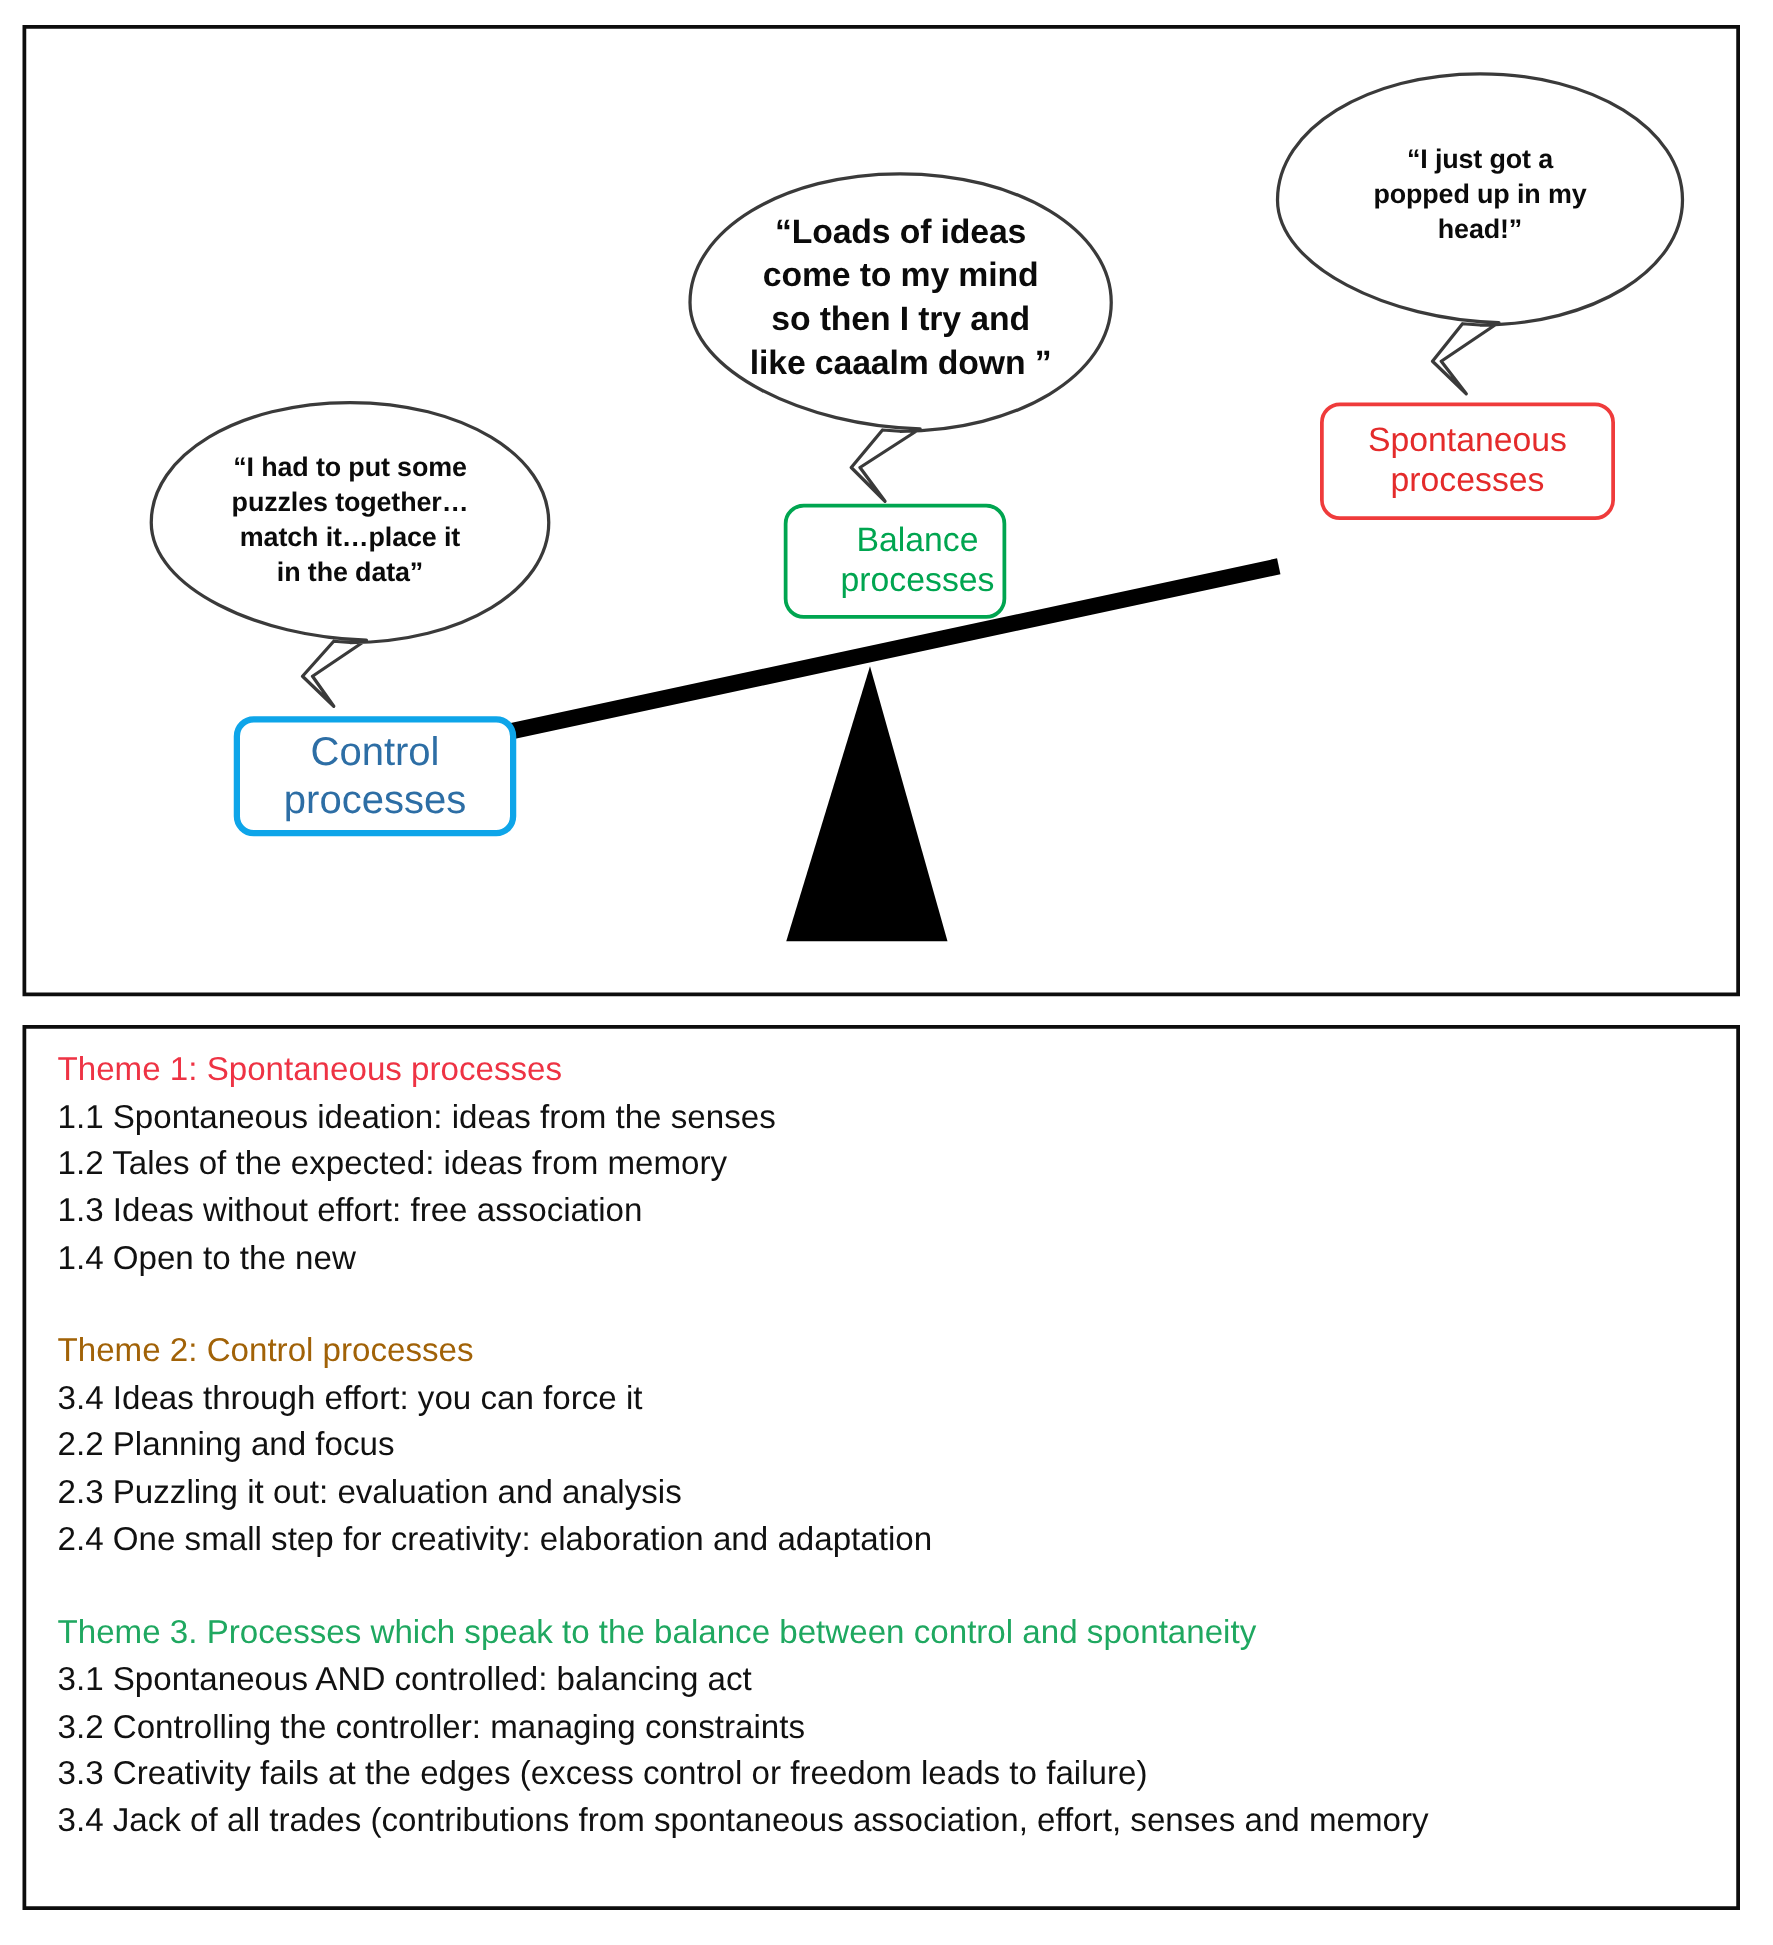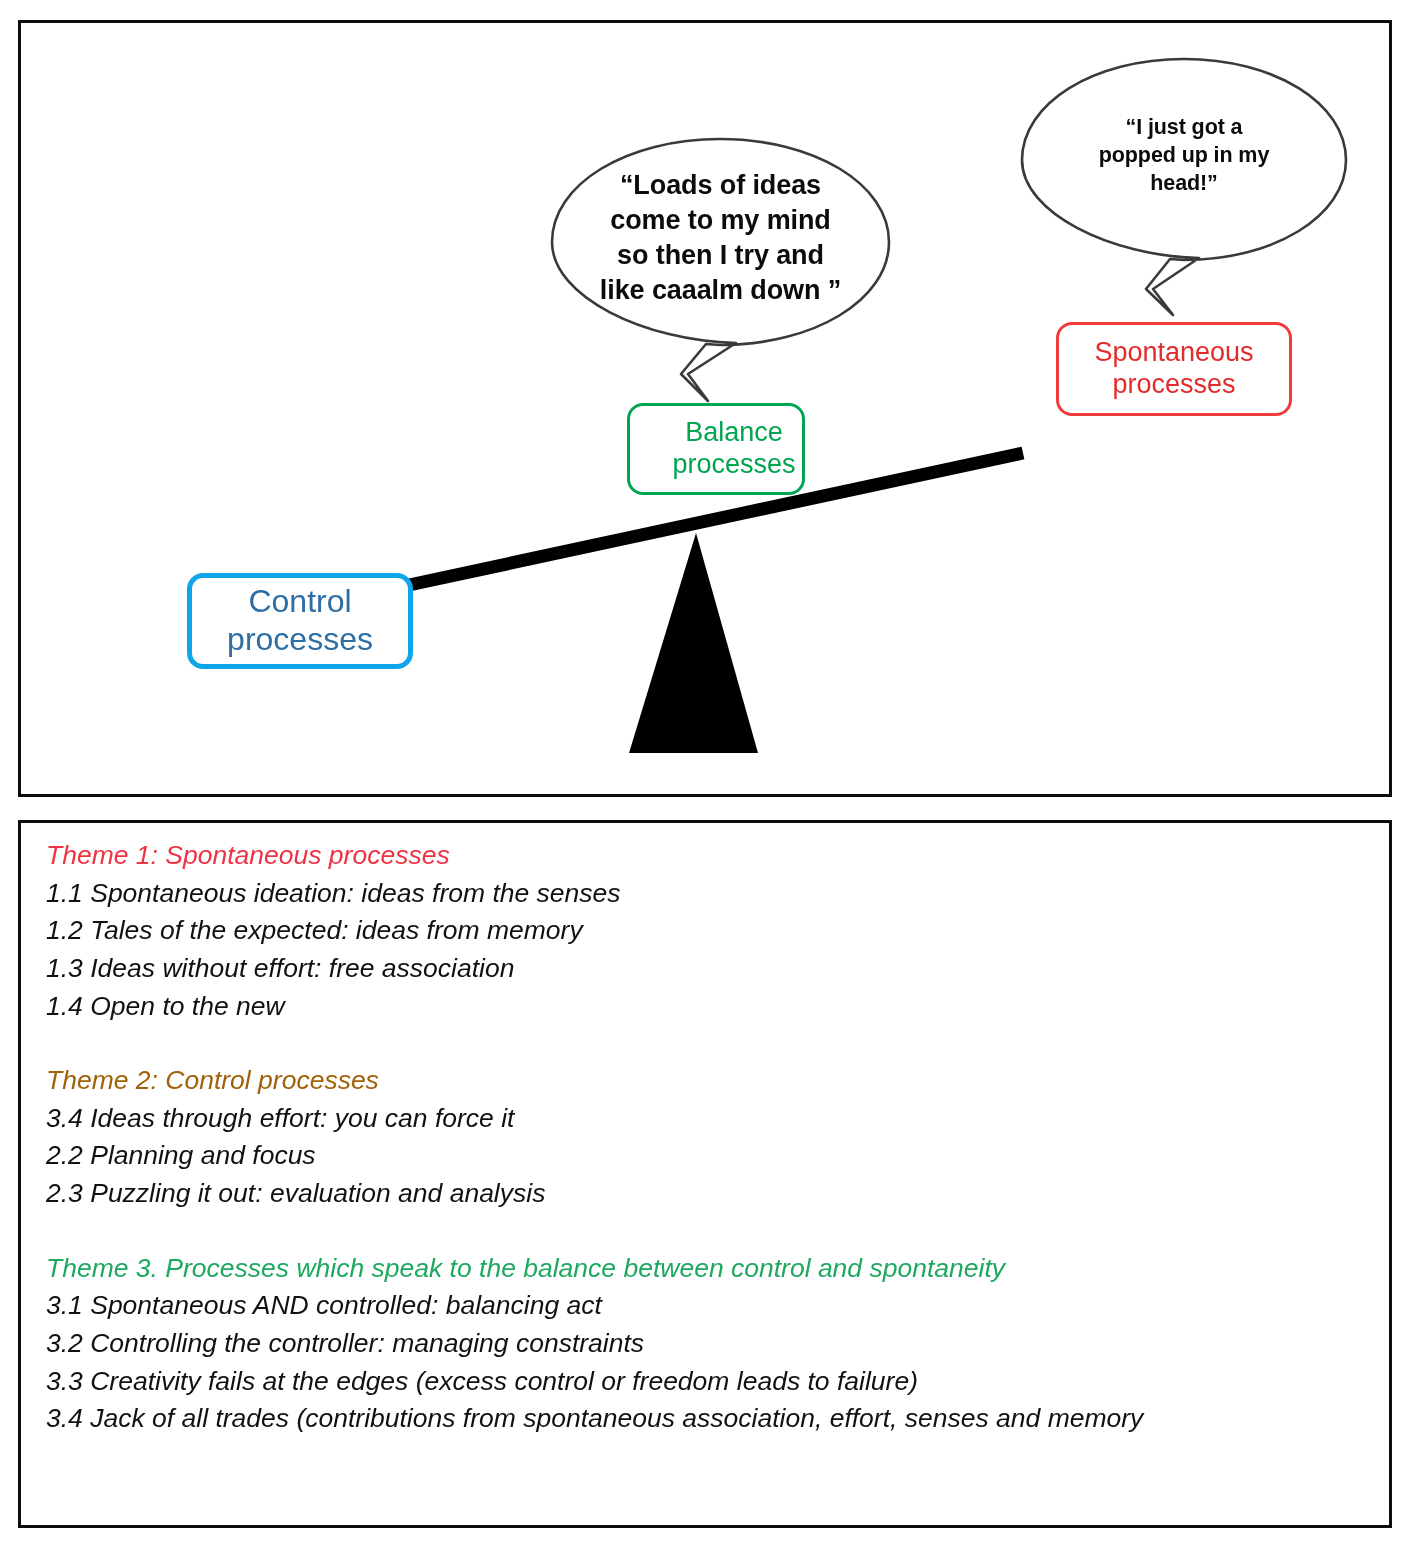--- a/index.html
+++ b/index.html
@@ -129,21 +129,20 @@
     color: #e42b2b;
     font-size: 27px;
   }
 
   
   #themes-inner {
     position: absolute;
     left: 25px;
     top: 14px;
     right: 14px;
-    font-style: italic;
   }
   .theme-block { margin-bottom: 0; }
   .theme-head {
     font-size: 26.5px;
     font-weight: normal;
     line-height: 1.42;
     white-space: pre;
   }
   .theme-item {
     font-size: 26.5px;
@@ -161,20 +160,33 @@
 
 <div id="figure-panel">
 
   <svg id="seesaw-svg" viewBox="0 0 1374 777" preserveAspectRatio="none" aria-hidden="true">
 
     <polygon points="675,510 737,730 608,730" fill="#000000"></polygon>
 
     <line x1="388" y1="562" x2="1002" y2="430" stroke="#000000" stroke-width="13" stroke-linecap="butt"></line>
   </svg>
 
+  <div class="bubble" id="bubble-control">
+    <svg width="326" height="250" viewBox="0 0 326 250">
+      <path d="M163 3 C 252 3 322 45 322 99 C 322 153 252 195 163 195
+               L 150 194 L 125 222 L 150 246 L 133 222 L 176 193
+               C 90 191 4 151 4 99 C 4 45 74 3 163 3 Z" fill="#ffffff" stroke="#3a3a3a" stroke-width="2.6" stroke-linejoin="round"></path>
+    </svg>
+    <div class="bubble-text">
+      <span>“I had to put some</span>
+      <span>puzzles together…</span>
+      <span>match it…place it</span>
+      <span>in the data”</span>
+    </div>
+  </div>
 
   <div class="bubble" id="bubble-balance">
     <svg width="345" height="268" viewBox="0 0 345 268">
       <path d="M172 3 C 266 3 341 48 341 106 C 341 164 266 209 172 209
                L 158 208 L 133 238 L 160 265 L 140 238 L 188 207
                C 97 205 4 161 4 106 C 4 48 79 3 172 3 Z" fill="#ffffff" stroke="#3a3a3a" stroke-width="2.6" stroke-linejoin="round"></path>
     </svg>
     <div class="bubble-text">
       <span>“Loads of ideas</span>
       <span>come to my mind</span>
@@ -224,20 +236,21 @@
       <div class="theme-item">1.4 Open to the new</div>
     </div>
 
     <div class="theme-gap"></div>
 
     <div class="theme-block">
       <div class="theme-head head-blue">Theme 2: Control processes</div>
       <div class="theme-item">3.4 Ideas through effort: you can force it</div>
       <div class="theme-item">2.2 Planning and focus</div>
       <div class="theme-item">2.3 Puzzling it out: evaluation and analysis</div>
+      <div class="theme-item">2.4 One small step for creativity: elaboration and adaptation</div>
     </div>
 
     <div class="theme-gap"></div>
 
     <div class="theme-block">
       <div class="theme-head head-green">Theme 3. Processes which speak to the balance between control and spontaneity</div>
       <div class="theme-item">3.1 Spontaneous AND controlled: balancing act</div>
       <div class="theme-item">3.2 Controlling the controller: managing constraints</div>
       <div class="theme-item">3.3 Creativity fails at the edges (excess control or freedom leads to failure)</div>
       <div class="theme-item">3.4 Jack of all trades (contributions from spontaneous association, effort, senses and memory</div>

